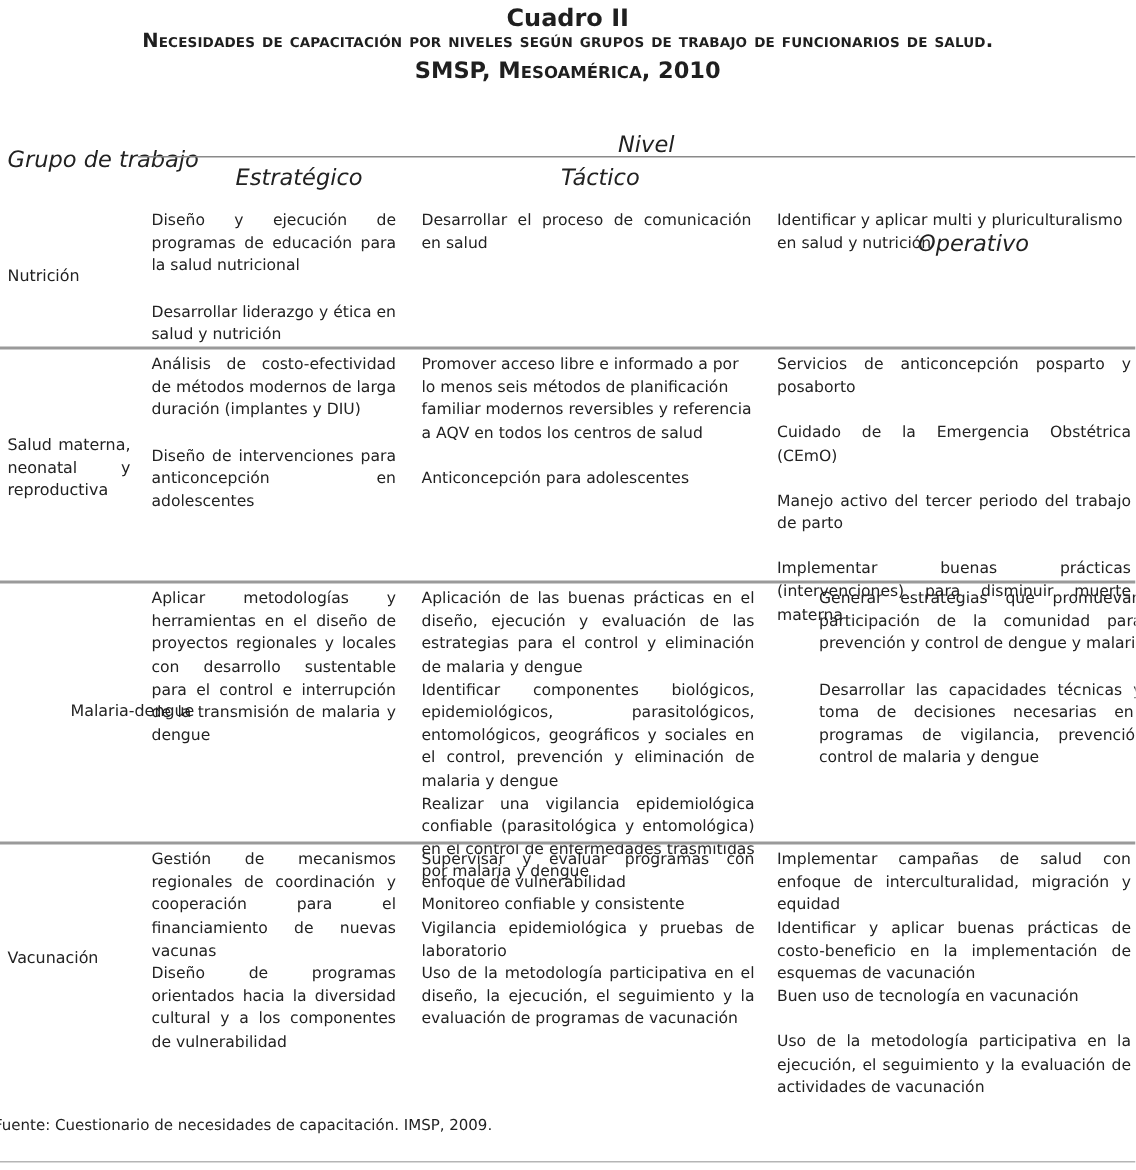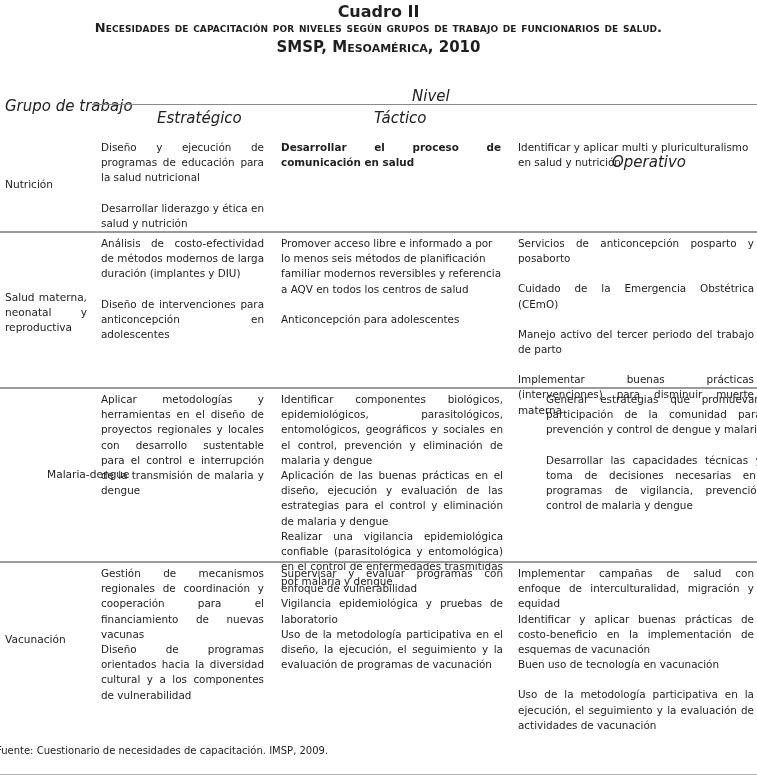--- a/index.html
+++ b/index.html
@@ -47,21 +47,21 @@
 <div class="abs ital" style="left:157px; top:109px;">Estratégico</div>
 <div class="abs ital" style="left:374px; top:109px;text-align:right;">Táctico</div>
 <div class="abs ital" style="left:612px; top:109px;margin-top:44px;">Operativo</div>
 
 <div class="abs grp" style="left:5px; top:177px; width:90px;">Nutrición</div>
 <div class="abs cell just" style="left:101px; top:140px; width:163px;">
   <p>Diseño y ejecución de programas de educación para la salud nutricional</p>
   <div class="gap"></div>
   <p>Desarrollar liderazgo y ética en salud y nutrición</p>
 </div>
-<div class="abs cell just" style="left:281px; top:140px; width:220px;font-weight:bold;">
+<div class="abs cell just" style="left:281px; top:140px; width:220px;">
   <p>Desarrollar el proceso de comunicación en salud</p>
 </div>
 <div class="abs cell" style="left:518px; top:140px; width:236px;">
   <p>Identificar y aplicar multi y pluriculturalismo en salud y nutrición</p>
 </div>
 <div class="abs rule" style="left:0; width:757px; top:231px;"></div>
 
 <div class="abs grp just" style="left:5px; top:290px; width:82px;">Salud materna, neonatal y reproductiva</div>
 <div class="abs cell just" style="left:101px; top:236px; width:163px;">
   <p>Análisis de costo-efectividad de métodos modernos de larga duración (implantes y DIU)</p>
@@ -82,38 +82,39 @@
   <div class="gap"></div>
   <p>Implementar buenas prácticas (intervenciones) para disminuir muerte materna</p>
 </div>
 <div class="abs rule" style="left:0; width:757px; top:387px;"></div>
 
 <div class="abs grp" style="left:5px; top:467px; width:90px;margin-left:42px;">Malaria-dengue</div>
 <div class="abs cell just" style="left:101px; top:392px; width:163px;">
   <p>Aplicar metodologías y herramientas en el diseño de proyectos regionales y locales con desarrollo sustentable para el control e interrupción de la transmisión de malaria y dengue</p>
 </div>
 <div class="abs cell just" style="left:281px; top:392px; width:222px;">
+  <p>Aplicación de las buenas prácticas en el diseño, ejecución y evaluación de las estrategias para el control y eliminación de malaria y dengue</p>
   <p>Identificar componentes biológicos, epidemiológicos, parasitológicos, entomológicos, geográficos y sociales en el control, prevención y eliminación de malaria y dengue</p>
-  <p>Aplicación de las buenas prácticas en el diseño, ejecución y evaluación de las estrategias para el control y eliminación de malaria y dengue</p>
   <p>Realizar una vigilancia epidemiológica confiable (parasitológica y entomológica) en el control de enfermedades trasmitidas por malaria y dengue</p>
 </div>
 <div class="abs cell just" style="left:518px; top:392px; width:236px;margin-left:28px;">
   <p>Generar estrategias que promuevan la participación de la comunidad para la prevención y control de dengue y malaria</p>
   <div class="gap"></div>
   <p>Desarrollar las capacidades técnicas y de toma de decisiones necesarias en los programas de vigilancia, prevención y control de malaria y dengue</p>
 </div>
 <div class="abs rule" style="left:0; width:757px; top:561px;"></div>
 
 <div class="abs grp" style="left:5px; top:632px; width:90px;">Vacunación</div>
 <div class="abs cell just" style="left:101px; top:566px; width:163px;">
   <p>Gestión de mecanismos regionales de coordinación y cooperación para el financiamiento de nuevas vacunas</p>
   <p>Diseño de programas orientados hacia la diversidad cultural y a los componentes de vulnerabilidad</p>
 </div>
 <div class="abs cell just" style="left:281px; top:566px; width:222px;">
   <p>Supervisar y evaluar programas con enfoque de vulnerabilidad</p>
+  <p>Monitoreo confiable y consistente</p>
   <p>Vigilancia epidemiológica y pruebas de laboratorio</p>
   <p>Uso de la metodología participativa en el diseño, la ejecución, el seguimiento y la evaluación de programas de vacunación</p>
 </div>
 <div class="abs cell just" style="left:518px; top:566px; width:236px;">
   <p>Implementar campañas de salud con enfoque de interculturalidad, migración y equidad</p>
   <p>Identificar y aplicar buenas prácticas de costo-beneficio en la implementación de esquemas de vacunación</p>
   <p>Buen uso de tecnología en vacunación</p>
   <div class="gap"></div>
   <p>Uso de la metodología participativa en la ejecución, el seguimiento y la evaluación de actividades de vacunación</p>
 </div>

